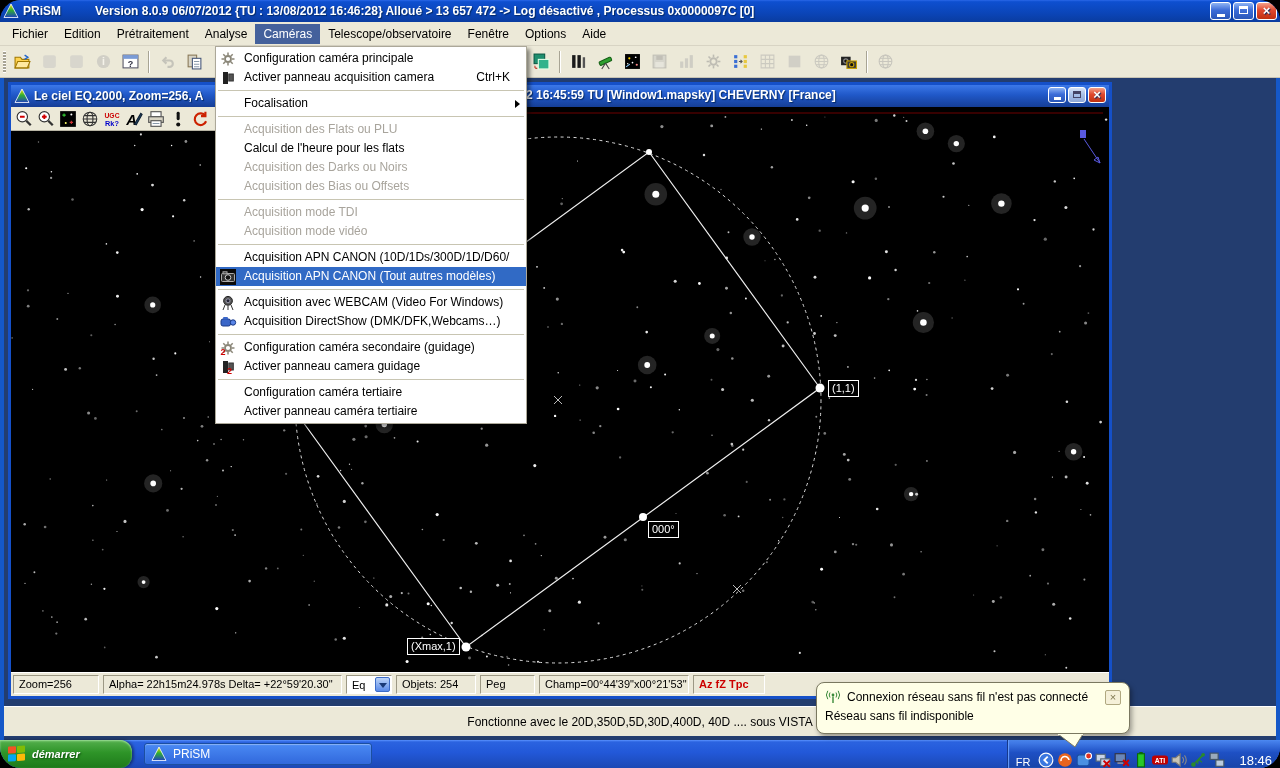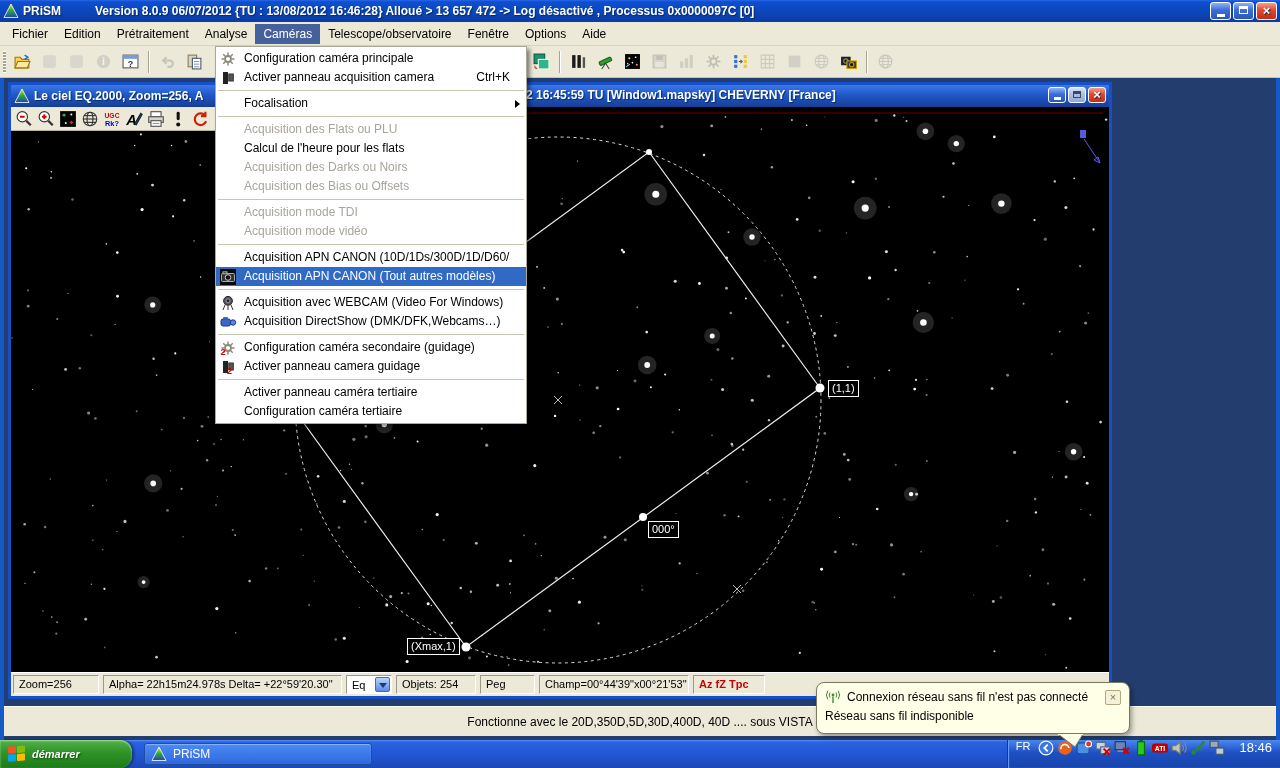--- a/index.html
+++ b/index.html
@@ -1,18 +1,18 @@
 <!DOCTYPE html>
 <html><head>
 <meta charset="utf-8">
 <style>
   html,body{margin:0;padding:0;background:#000;}
   *{box-sizing:border-box;}
   #app{position:relative;width:1280px;height:768px;overflow:hidden;
-       font-family:"Liberation Sans",sans-serif;background:#233D6F;}
+       font-family:"Liberation Sans",sans-serif;background:#233D6F;border-radius:21px;}
   svg text{font-family:"Liberation Sans",sans-serif;}
 
   
   #titlebar{position:absolute;left:0;top:0;width:1280px;height:22px;
     background:linear-gradient(180deg,#2A68E8 0%,#0E4FD0 8%,#0B45B8 60%,#0A3CA0 100%);
     display:flex;align-items:center;color:#fff;font-size:12px;font-weight:bold;
     text-shadow:1px 1px 1px #042A66;}
   .tb-logo{width:16px;height:16px;margin:0 4px 0 3px;flex:0 0 auto;}
   #titlebar .app-name{margin-right:34px;}
   .win-btns{position:absolute;right:3px;top:2px;display:flex;gap:2px;}
@@ -122,21 +122,21 @@
   .flag{width:18px;height:16px;display:grid;grid-template-columns:8px 8px;
     grid-template-rows:7px 7px;gap:1px;transform:skewY(-4deg);}
   .flag i{border-radius:1px;}
   .flag i:nth-child(1){background:#F35325;}.flag i:nth-child(2){background:#81BC06;}
   .flag i:nth-child(3){background:#05A6F0;}.flag i:nth-child(4){background:#FFBA08;}
   #task-btn{margin-left:12px;height:22px;width:228px;border-radius:3px;
     background:linear-gradient(180deg,#4A8AF4,#3168DC);border:1px solid #1C4FA0;
     display:flex;align-items:center;gap:6px;padding-left:6px;font-size:12px;
     box-shadow:inset 0 1px 1px #8AB4F8;}
   #task-btn .tb-logo{margin:0;}
-  #tray{margin-left:auto;height:28px;display:flex;align-items:flex-start;gap:8px;
+  #tray{margin-left:auto;height:28px;display:flex;align-items:flex-end;gap:8px;
     background:linear-gradient(180deg,#4A86F0 0%,#1E50C4 45%,#1844A8 100%);
     border-left:1px solid #16398C;box-shadow:inset 1px 0 1px #6AA0FF;padding:0 8px 0 8px;font-size:11px;}
   .tray-ic{width:16px;height:16px;}
   #clock{font-size:13px;margin-left:6px;}
 </style>
 </head>
 <body>
 
 <div id="app">
 
@@ -952,25 +952,25 @@
         <span class="m-ic"><svg viewBox="0 0 16 16" width="100%" height="100%">
             <rect x="3" y="2" width="5" height="12" fill="#222"></rect>
             <rect x="8.8" y="4" width="4.5" height="7" fill="#555" stroke="#333"></rect>
             <text x="7" y="15" font-size="9" fill="#CC0000" font-weight="bold">2</text>
           </svg></span>
         <span class="m-label">Activer panneau camera guidage</span>
       </div>
       <div class="m-sep"></div>
       <div class="m-row">
         <span class="m-noic"></span>
-        <span class="m-label">Activer panneau caméra tertiaire</span>
+        <span class="m-label">Configuration caméra tertiaire</span>
       </div>
       <div class="m-row">
         <span class="m-noic"></span>
-        <span class="m-label">Configuration caméra tertiaire</span>
+        <span class="m-label">Activer panneau caméra tertiaire</span>
       </div>
     </div>
 
   <div id="app-status">
     <span>Fonctionne avec le 20D,350D,5D,30D,400D, 40D .... sous VISTA</span>
   </div>
 
   <div id="balloon">
     <div class="bt-row">
       <span class="b-ic" id="balloon-icon"><svg viewBox="0 0 16 16" width="100%" height="100%">

